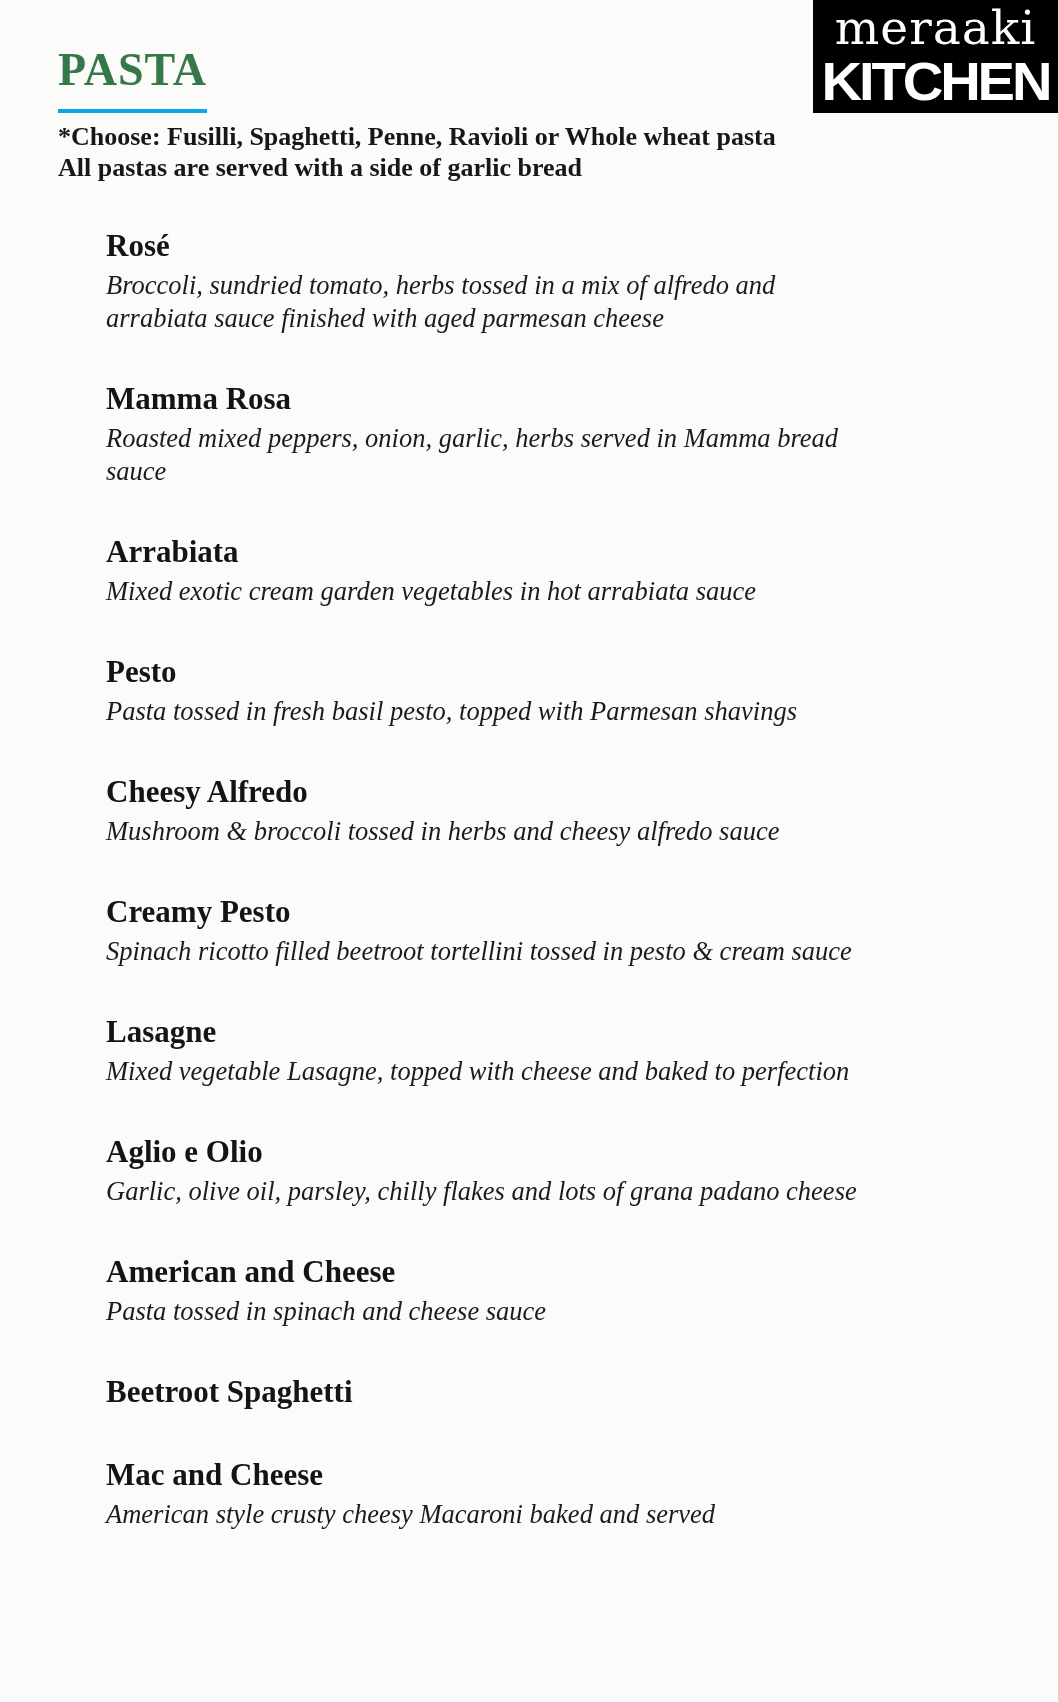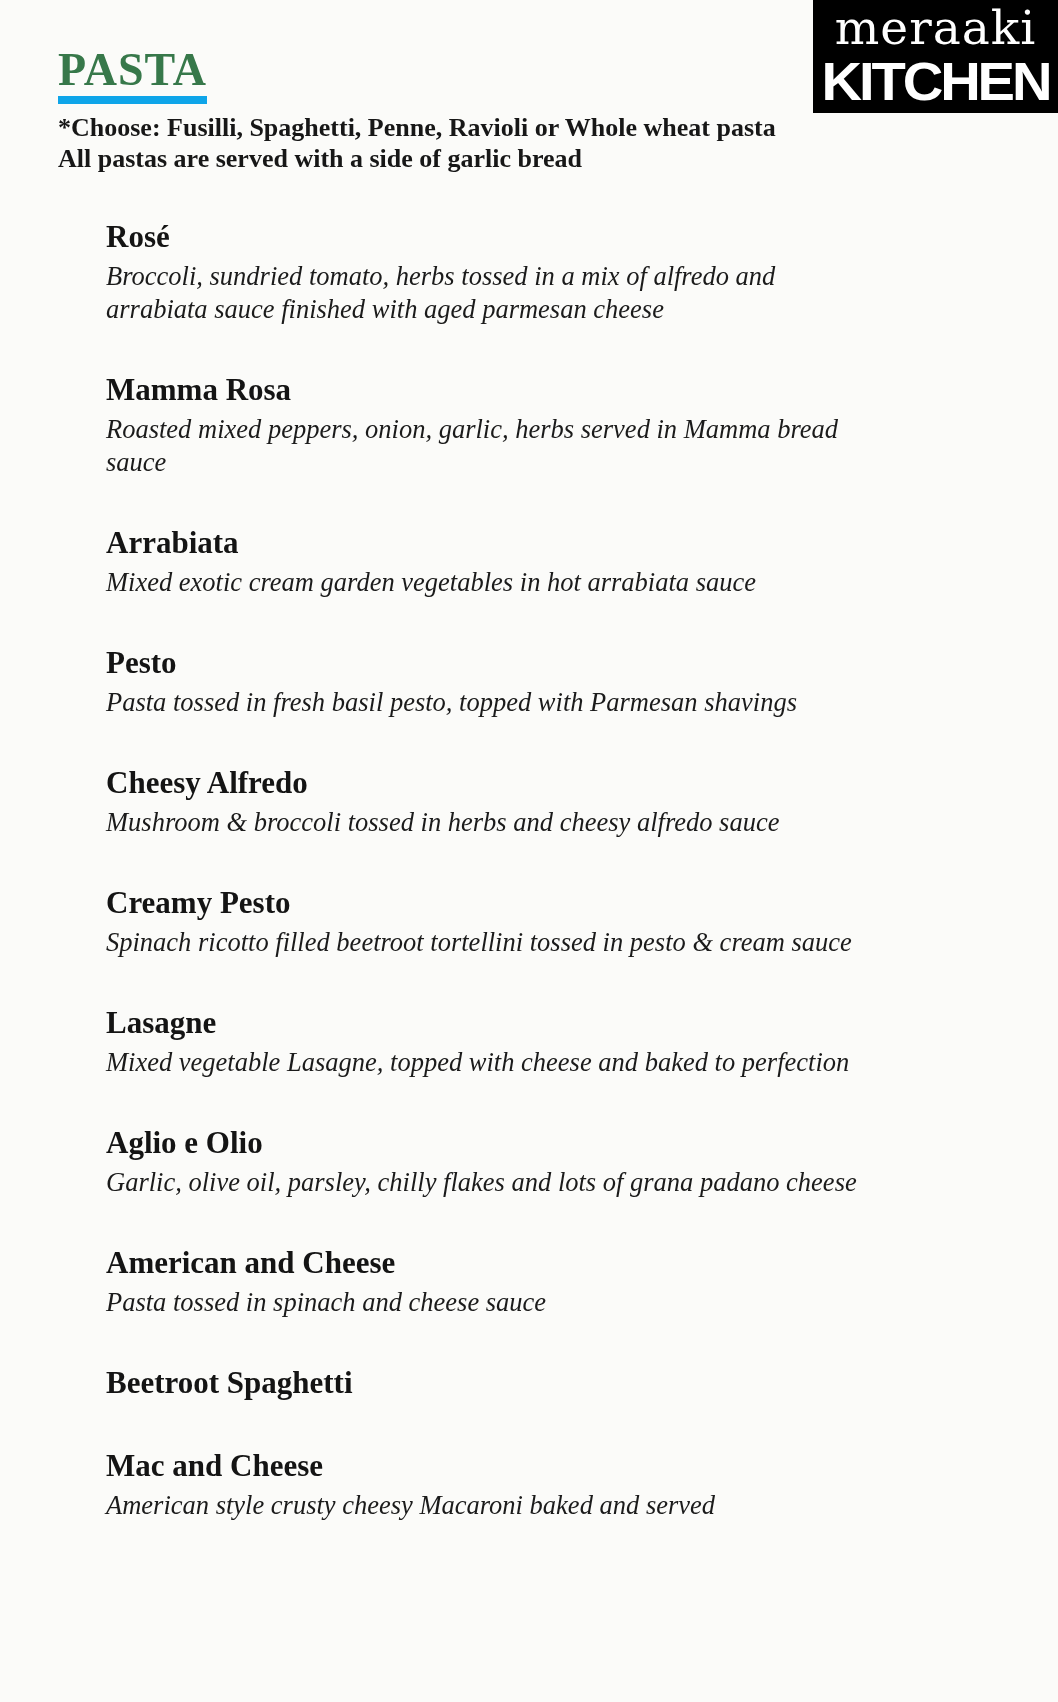--- a/index.html
+++ b/index.html
@@ -54,22 +54,22 @@
     left: 58px;
     width: 800px;
   }
   .section-title {
     display: inline-block;
     margin: 0 0 8px 0;
     font-size: 46px;
     line-height: 50px;
     font-weight: 700;
     color: #37784a;
-    border-bottom: 8px solid #0ea5e9;
-    padding-bottom: 1px;
+    border-bottom: 4px solid #0ea5e9;
+    padding-bottom: 14px;
     letter-spacing: 1px;
   }
   .note {
     margin: 0;
     font-size: 26px;
     line-height: 31px;
     font-weight: 700;
     color: #171717;
   }
   .items {

